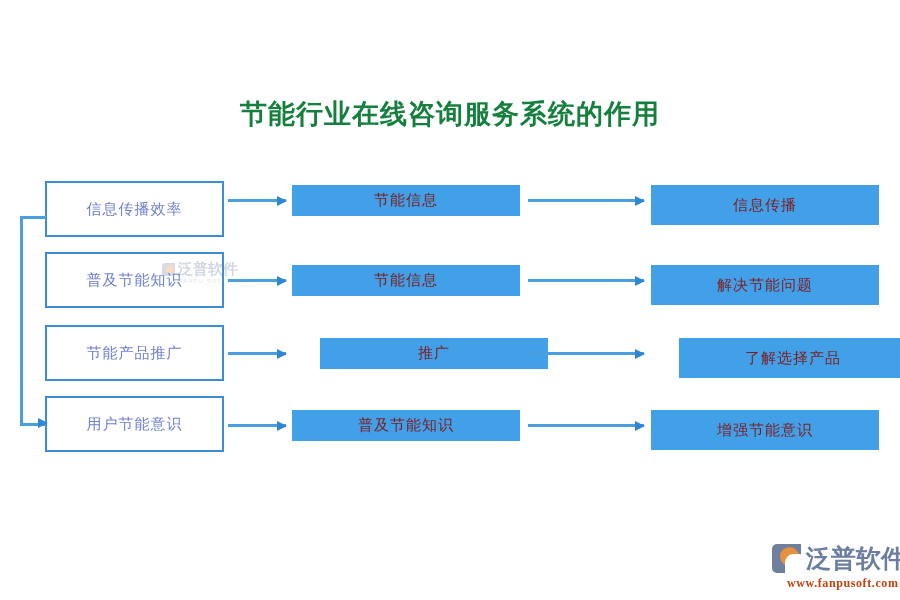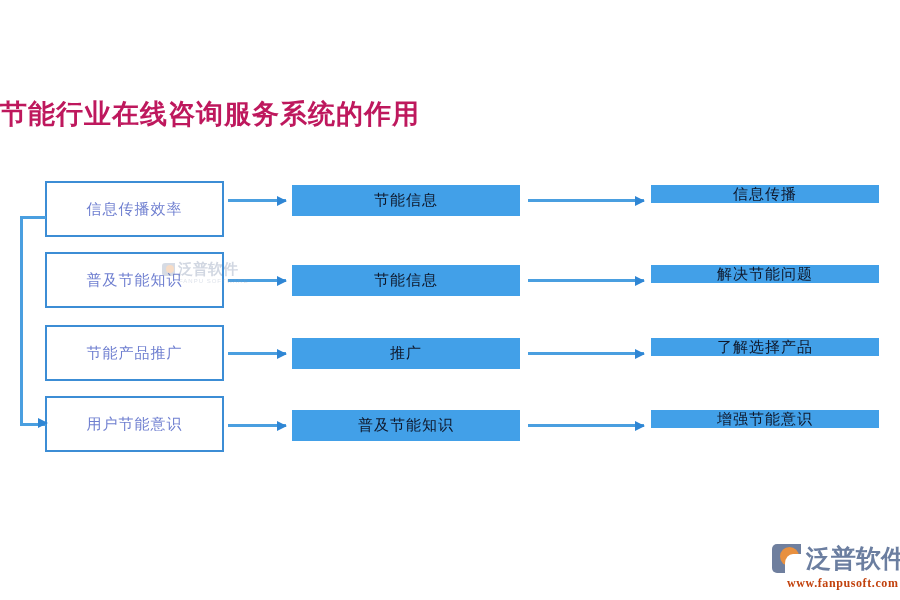--- a/index.html
+++ b/index.html
@@ -20,24 +20,24 @@
     width: 900px;
     height: 600px;
   }
 
   
   #diagram-title {
     position: absolute;
     left: 0;
     top: 96px;
     width: 900px;
-    text-align: left;
+    text-align: center;
     font-size: 27px;
     font-weight: 700;
-    color: #be185d;
+    color: #15803d;
     letter-spacing: 1px;
     font-family: "Liberation Serif", "DejaVu Serif", serif;
     white-space: nowrap;
   }
 
   
   .node {
     position: absolute;
     box-sizing: border-box;
     display: flex;
@@ -52,39 +52,39 @@
   
   .node.outline {
     background: #ffffff;
     border: 2px solid #3c8dd5;
     color: #6f7fd0;
   }
 
   
   .node.filled {
     background: #42a0e8;
-    color: #0f172a;
+    color: #7f1d1d;
     border: none;
   }
 
   
   .col-left  { left: 45px;  width: 179px; height: 56px; }
   .col-mid   { left: 292px; width: 228px; height: 31px; }
-  .col-right { left: 651px; width: 228px; height: 18px; }
+  .col-right { left: 651px; width: 228px; height: 40px; }
 
   
   .row1.col-left { top: 181px; }
   .row2.col-left { top: 252px; }
   .row3.col-left { top: 325px; }
   .row4.col-left { top: 396px; }
 
   
   .row1.col-mid,  .row1.col-right { top: 185px; }
   .row2.col-mid,  .row2.col-right { top: 265px; }
-  .row3.col-mid,  .row3.col-right { top: 338px; }
+  .row3.col-mid,  .row3.col-right { top: 338px; margin-left: 28px; }
   .row4.col-mid,  .row4.col-right { top: 410px; }
 
   
   .arrow {
     position: absolute;
     height: 3px;
     background: #4a9fe0;
   }
   .arrow::after {
     content: "";

